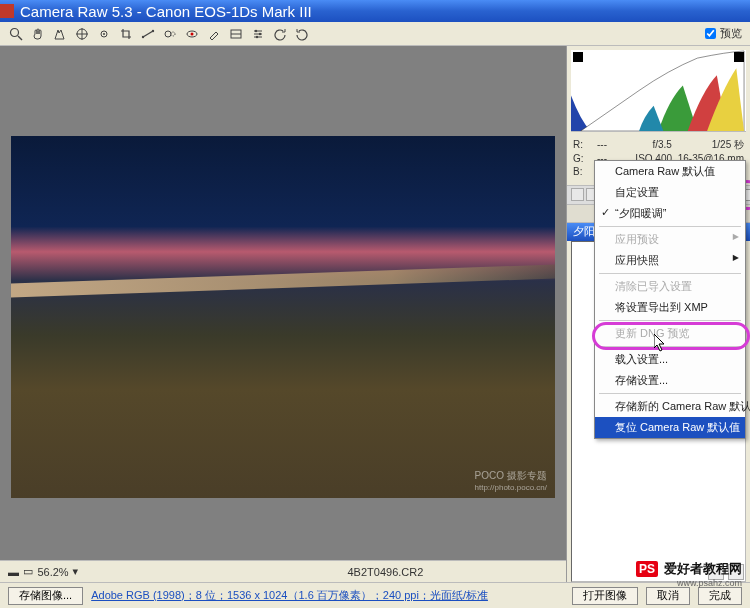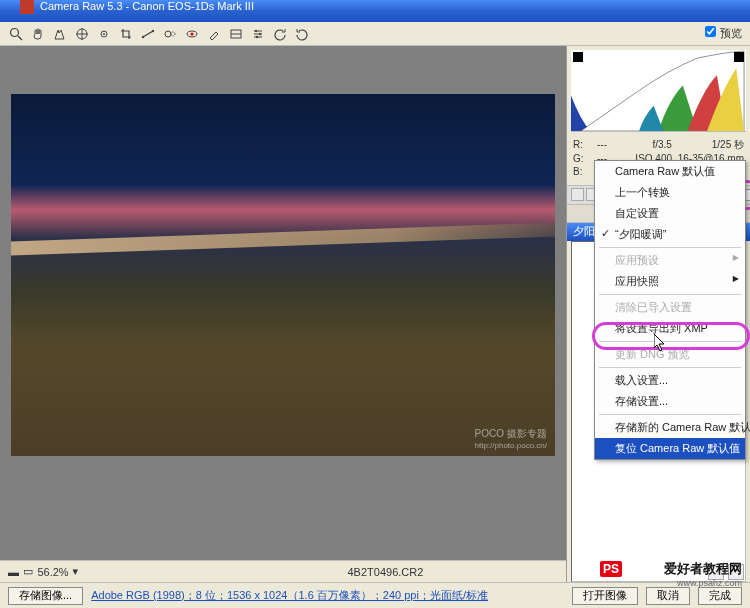--- a/index.html
+++ b/index.html
@@ -1,28 +1,28 @@
 <!DOCTYPE html>
 <html><head>
 <meta charset="utf-8">
 <style>
 * { margin: 0; padding: 0; box-sizing: border-box; font-family: "Microsoft YaHei", "SimSun", Arial, sans-serif; }
 body { background: #ece9d8; width: 750px; height: 608px; overflow: hidden; position: relative; }
 
-.titlebar { height: 22px; background: linear-gradient(180deg,#4a8cf5 0%,#2962d0 50%,#1c50c0 100%); display: flex; padding: 0 20px; color: #fff; font-size: 11px; }
+.titlebar { height: 22px; background: linear-gradient(180deg,#4a8cf5 0%,#2962d0 50%,#1c50c0 100%); display: flex; align-items: center; padding: 0 0; color: #fff; font-size: 15px; }
 .titlebar .icon { width: 14px; height: 14px; background: #c0392b; margin-right: 6px; }
 
 .toolbar { height: 24px; background: #ece9d8; border-bottom: 1px solid #bbb; display: flex; align-items: center; padding: 0 8px; gap: 6px; }
 .toolbar .tool { width: 16px; height: 16px; display: flex; align-items: center; justify-content: center; color: #444; font-size: 12px; cursor: pointer; }
-.toolbar .preview { margin-left: auto; display: flex; gap: 4px; font-size: 11px; color: #333; }
+.toolbar .preview { margin-left: auto; display: flex; align-items: center; gap: 4px; font-size: 11px; color: #333; }
 .toolbar .preview input { width: 11px; height: 11px; }
 
 .main { display: flex; height: 536px; }
 .left { flex: 1; background: #808080; display: flex; flex-direction: column; }
-.canvas-wrap { flex: 1; display: flex; align-items: center; justify-content: center; padding: 6px; }
+.canvas-wrap { flex: 1; display: flex; align-items: flex-end; justify-content: center; padding: 6px; }
 .canvas { width: 544px; height: 362px; background: linear-gradient(180deg,#0a1a3a 0%,#0f2553 25%,#b85a6e 32%,#2a3048 40%,#3a3a2a 55%,#55482a 70%,#4a3e28 100%); position: relative; overflow: hidden; }
 .canvas .wall { position: absolute; top: 38%; left: 0; right: 0; height: 4%; background: linear-gradient(90deg,rgba(210,180,140,.9) 0%,rgba(180,150,110,.8) 70%,rgba(100,90,70,.5) 100%); transform: skewY(-2deg); }
 .canvas .wm { position: absolute; bottom: 6px; right: 8px; color: rgba(255,255,255,.5); font-size: 10px; }
 .status-left { height: 56px; background: #808080; }
 .filename-bar { height: 22px; background: #ece9d8; border-top: 1px solid #bbb; display: flex; align-items: center; padding: 0 8px; font-size: 11px; color: #333; }
 .filename-bar .zoom { display: flex; align-items: center; gap: 4px; margin-right: auto; }
 .filename-bar .fname { margin: 16px auto; }
 
 .right { width: 184px; background: #ece9d8; border-left: 1px solid #999; display: flex; flex-direction: column; }
 .histogram { height: 82px; border-bottom: 1px solid #bbb; display:flex; align-items:center; justify-content:center; position: relative; background: #fff; margin: 4px; }
@@ -53,21 +53,21 @@
 .ring2 { position: absolute; top: 322px; left: 592px; width: 158px; height: 28px; border: 3px solid #d63cd6; border-radius: 14px; pointer-events: none; z-index: 6; }
 .cursor { position: absolute; top: 334px; left: 654px; z-index: 7; pointer-events: none; }
 
 .bottom { position: absolute; inset: auto 0 0 0; height: 26px; background: #ece9d8; border-top: 1px solid #bbb; display: flex; align-items: center; padding: 0 8px; gap: 8px; font-size: 11px; }
 .bottom .btn { height: 18px; padding: 0 10px; border: 1px solid #888; background: #f5f2e8; display: flex; align-items: center; cursor: pointer; font-size: 11px; }
 .bottom .link { color: #1b4fc0; text-decoration: underline; cursor: pointer; }
 .bottom .sp { flex: 1; }
 
 .overlay-wm { position: absolute; right: 8px; bottom: 30px; display:flex; align-items:center; gap: 6px; z-index: 10; font-size: 13px; font-weight: bold; }
 .overlay-wm .red { background: #e60012; color:#fff; padding: 1px 3px; border-radius: 2px; font-size: 12px; }
-.overlay-wm .txt { color: #121212; margin-left: 36px; }
+.overlay-wm .txt { color: #121212; }
 .overlay-wm .url { position: absolute; top: 18px; right: 0; font-size: 9px; color: #666; font-weight: normal; }
 
 .tiny-icons { position:absolute; right:6px; bottom:28px; display:flex; gap:4px; }
 .tiny-icons .ti { width:16px; height:16px; border:1px solid #aaa; background:#eee; }
 svg { display:block; }
 </style>
 </head>
 <body>
 
 <div class="titlebar">
@@ -244,21 +244,20 @@
     <div class="panel-body"></div>
     <div class="tiny-icons">
       <span class="ti"></span>
       <span class="ti"></span>
     </div>
   </div>
 </div>
 
 <div class="context-menu" id="ctx">
     <div class="item">Camera Raw 默认值</div>
-    <div class="item">上一个转换</div>
     <div class="item">自定设置</div>
     <div class="item">“夕阳暖调”<span class="chk">✓</span></div>
     <div class="sep"></div>
     <div class="item disabled">应用预设<span class="arr">▶</span></div>
     <div class="item">应用快照<span class="arr">▶</span></div>
     <div class="sep"></div>
     <div class="item disabled">清除已导入设置</div>
     <div class="item">将设置导出到 XMP</div>
     <div class="sep"></div>
     <div class="item disabled">更新 DNG 预览</div>

